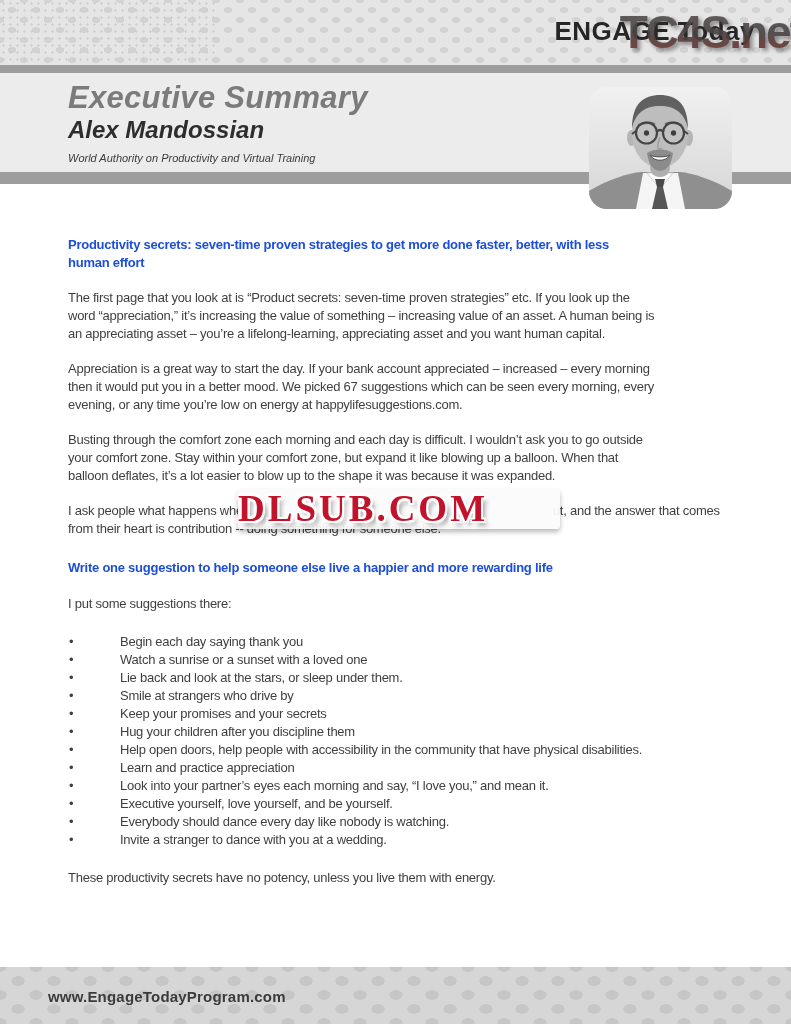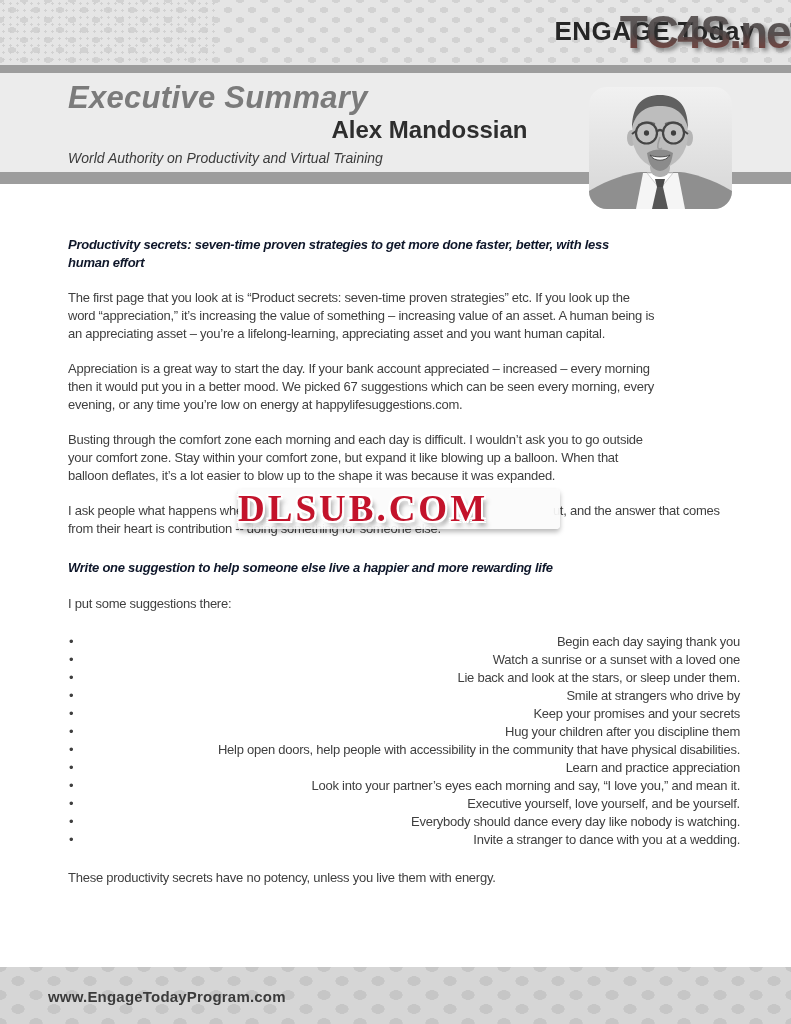--- a/index.html
+++ b/index.html
@@ -35,39 +35,39 @@
     filter:drop-shadow(3px 3px 2px rgba(45,45,45,.55));
     opacity:.92;
   }
 
   .bar { position:absolute; left:0; width:791px; background:#9d9d9d; }
   .bar1 { top:65px; height:8px; }
   .bar2 { top:172px; height:12px; }
 
   .banner { position:absolute; left:0; top:73px; width:791px; height:99px; background:#ececec; padding:8px 0 4px 68px; }
   .title   { font-size:31px; line-height:34px; font-weight:bold; font-style:italic; color:#7b7b7b; letter-spacing:.3px; }
-  .author  { font-size:24px; line-height:26px; font-weight:bold; color:#2e2e2e; margin-top:2px;text-align:center; }
-  .subtitle{ font-size:14px; line-height:16px; font-style:italic; color:#3c3c3c; margin-top:7px; }
+  .author  { font-size:24px; line-height:26px; font-weight:bold; font-style:italic; color:#2e2e2e; margin-top:2px; }
+  .subtitle{ font-size:11px; line-height:16px; font-style:italic; color:#3c3c3c; margin-top:7px; }
 
   .photo { position:absolute; left:589px; top:87px; width:143px; height:122px;
            border-radius:18px; overflow:hidden; z-index:5; }
   .photo svg { display:block; width:100%; height:100%; }
 
   
   .article { position:absolute; left:68px; top:236px; width:672px;
              font-size:13px; line-height:18px; letter-spacing:-0.25px; color:#3f3f3f; }
   .article p { white-space:pre-line; margin:0 0 17px 0; }
-  .article p.bold { font-weight:bold; color:#0f172a;font-style:italic; }
+  .article p.bold { font-weight:bold; color:#1d4ed8; }
   .article p.p4 { margin-bottom:21px; position:relative; }
   .article p.h2 { margin-bottom:18px; }
   .article p.intro { margin-bottom:20px; }
   .p4 .l { display:block; }
   .wm-gap { display:inline-block; width:310px; height:1px; }
 
-  ul.suggestions { list-style:none; margin:0 0 20px 0; padding:0;text-align:right; }
+  ul.suggestions { list-style:none; margin:0 0 20px 0; padding:0; }
   ul.suggestions li { position:relative; padding-left:52px; line-height:18px; }
   ul.suggestions li::before { content:"\2022"; position:absolute; left:1px; top:0; color:#3f3f3f; }
   .closing { margin-bottom:0 !important; }
 
   
   .wm-dlsub {
     position:absolute; left:170px; top:-13px; width:322px; height:40px;
     background:rgba(251,251,251,.93); border-radius:4px;
     box-shadow:0 3px 5px rgba(0,0,0,.28);
     text-align:left; line-height:40px;

